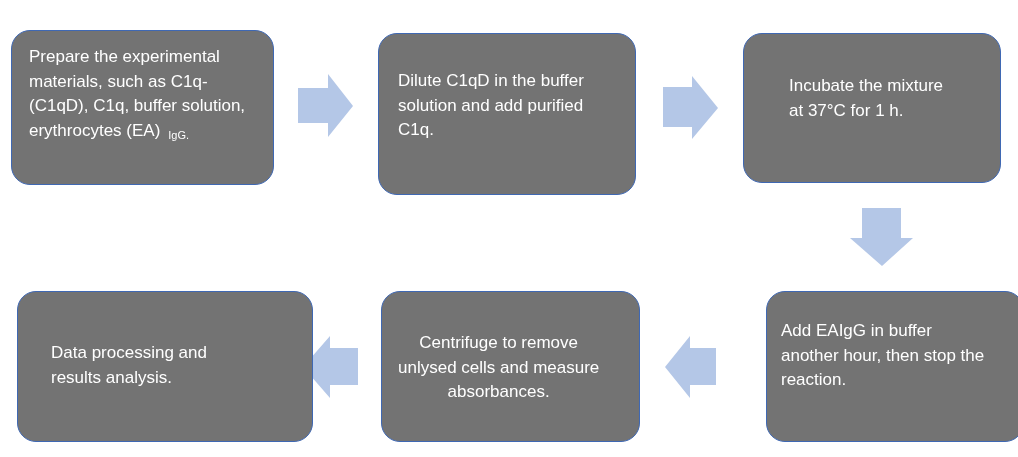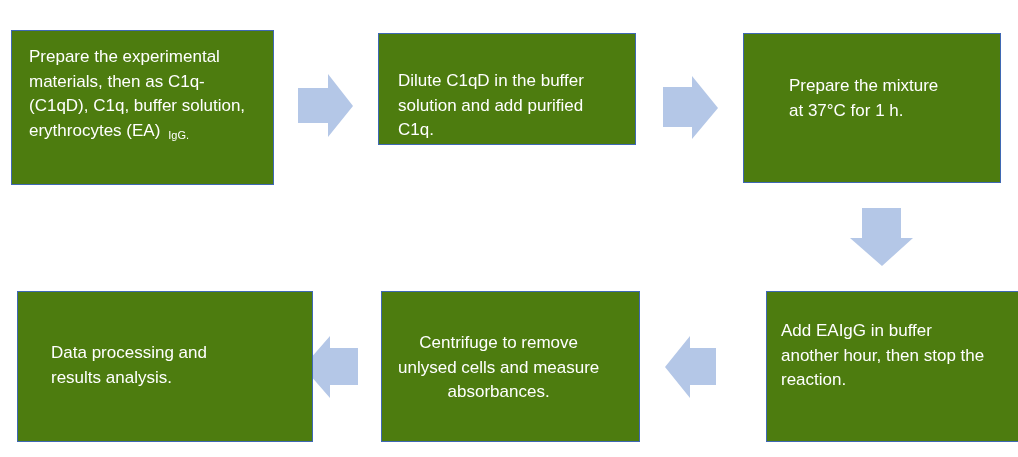--- a/index.html
+++ b/index.html
@@ -1,59 +1,59 @@
 <!DOCTYPE html>
 <html><head>
   <meta charset="utf-8">
   <style>
     html, body { margin: 0; padding: 0; }
     body {
       width: 1018px; height: 457px; background: #ffffff; position: relative; overflow: hidden;
       font-family: "Liberation Sans", "DejaVu Sans", sans-serif;
     }
     .box {
-      position: absolute; background: #4d7c0f; border-radius: 0;
+      position: absolute; background: #737373; border-radius: 19px;
       color: #ffffff; font-size: 17px; line-height: 24.5px; box-sizing: border-box;
       border: 1px solid #3f68b3;
     }
     .box .txt { position: absolute; }
     .arrow { position: absolute; }
     sub.sub { font-size: 11px; vertical-align: -3px; line-height: 0; padding-left: 8px; }
   </style>
 </head>
 <body>
 
 <div class="box" style="left:11px;top:30px;width:263px;height:155px;">
   <div class="txt" style="left:17px;top:14px;">
     <div>Prepare the experimental</div>
-    <div>materials, then as C1q-</div>
+    <div>materials, such as C1q-</div>
     <div>(C1qD), C1q, buffer solution,</div>
     <div><span>erythrocytes (EA)</span><sub class="sub">IgG.</sub></div>
   </div>
 </div>
 
 <svg class="arrow" style="left:298px;top:74px;" width="56" height="64" viewBox="0 0 56 64">
   <polygon points="0,14 30,14 30,0 55,32 30,63 30,49 0,49" fill="#b4c7e7"></polygon>
 </svg>
 
-<div class="box" style="left:378px;top:33px;width:258px;height:112px;">
+<div class="box" style="left:378px;top:33px;width:258px;height:162px;">
   <div class="txt" style="left:19px;top:35px;">
     <div>Dilute C1qD in the buffer</div>
     <div>solution and add purified</div>
     <div>C1q.</div>
   </div>
 </div>
 
 <svg class="arrow" style="left:663px;top:76px;" width="56" height="64" viewBox="0 0 56 64">
   <polygon points="0,11 29,11 29,0 55,32 29,63 29,51 0,51" fill="#b4c7e7"></polygon>
 </svg>
 
 <div class="box" style="left:743px;top:33px;width:258px;height:150px;">
   <div class="txt" style="left:45px;top:40px;">
-    <div>Prepare the mixture</div>
+    <div>Incubate the mixture</div>
     <div>at 37°C for 1 h.</div>
   </div>
 </div>
 
 <svg class="arrow" style="left:850px;top:208px;" width="64" height="60" viewBox="0 0 64 60">
   <polygon points="12,0 51,0 51,30 63,30 32,58 0,30 12,30" fill="#b4c7e7"></polygon>
 </svg>
 
 <div class="box" style="left:766px;top:291px;width:258px;height:151px;">
   <div class="txt" style="left:14px;top:27px;">

